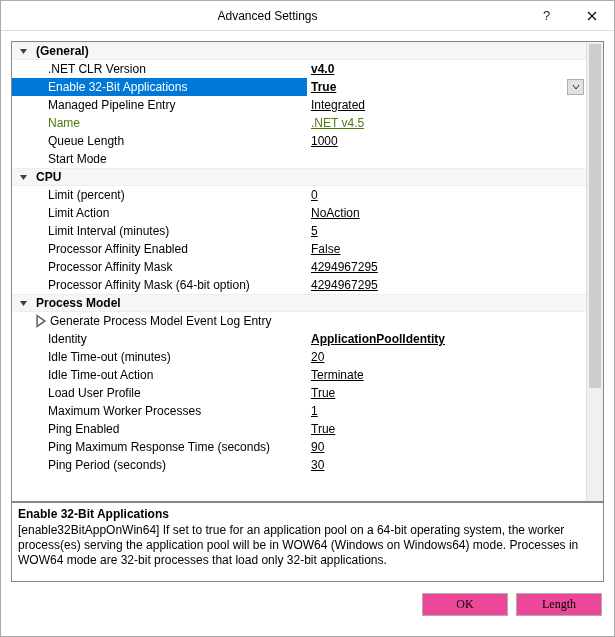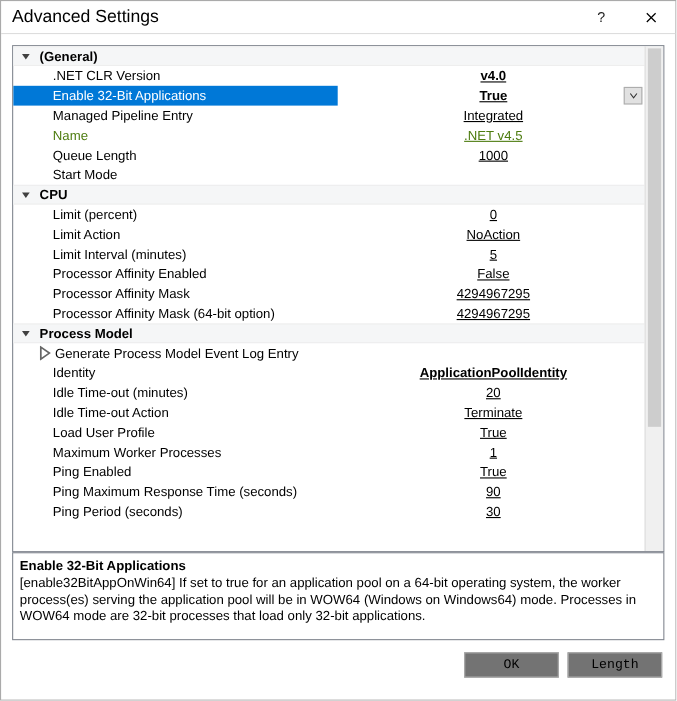--- a/index.html
+++ b/index.html
@@ -1,24 +1,24 @@
 <!DOCTYPE html>
 <html><head>
 <meta charset="utf-8">
 <style>
   * { box-sizing: border-box; }
   html, body { margin:0; padding:0; font-family: "Segoe UI", Tahoma, sans-serif; font-size:12px; color:#000; background:#fff; }
   .window { width:615px; height:637px; border:1px solid #aaa; display:flex; flex-direction:column; background:#fff; }
   .titlebar { height:30px; display:flex; align-items:center; padding:0 0 0 10px; border-bottom:1px solid #ddd; }
-  .titlebar .title { flex:1; font-size:16px; }
+  .titlebar .title { flex:1; font-size:12px;text-align:center; }
   .titlebar .tb-btn { width:45px; height:29px; display:flex; align-items:center; justify-content:center; font-size:13px; color:#222; }
   .titlebar .tb-btn.close svg { width:10px; height:10px; }
   .titlebar .tb-btn.help { font-weight:normal; }
   .content { flex:1; display:flex; flex-direction:column; padding:10px 10px 10px 10px; overflow:hidden; }
-  .grid-outer { flex:1; border:1px solid #828790; display:flex; overflow:hidden; position:relative; min-height:0;text-align:center; }
+  .grid-outer { flex:1; border:1px solid #828790; display:flex; overflow:hidden; position:relative; min-height:0; }
   .grid-scroll { flex:1; overflow:hidden; }
   .scrollbar { width:17px; background:#f0f0f0; border-left:1px solid #ddd; position:relative; }
   .scrollbar .thumb { position:absolute; left:2px; right:2px; top:2px; height:75%; background:#cdcdcd; }
   .row { display:flex; height:18px; line-height:18px; align-items:center; position:relative; }
   .row .label-col { width:295px; display:flex; align-items:center; padding-left:4px; }
   .row .value-col { flex:1; padding-left:4px;text-decoration:underline; }
   .cat { font-weight:bold; background:#f5f6f7; border-top:1px solid #eee; border-bottom:1px solid #eee;}
   .cat .label-col { padding-left:4px; }
   .expander { width:14px; display:inline-flex; justify-content:center; align-items:center; margin-right:6px; }
   .expander svg { width:9px; height:9px; }
@@ -30,21 +30,21 @@
   .row.selected .value-col { font-weight:bold; position:relative; }
   .row.selected .dd { position:absolute; right:2px; top:1px; width:17px; height:16px; border:1px solid #adadad; background:#e1e1e1; display:flex; align-items:center; justify-content:center;}
   .row.selected .dd svg{ width:8px; height:8px;}
   .row.dim .label-col, .row.dim .value-col { color:#4d7c0f; }
   .row .value-col.bold { font-weight:bold; }
 
   .help-pane { border:1px solid #828790; border-top:1px solid #828790; margin-top:0px; height:80px; padding:4px 6px; overflow:hidden; }
   .help-pane .help-title { font-weight:bold; margin-bottom:2px; }
   .help-pane .help-text { font-size:12px; line-height:1.25;}
   .button-row { height:44px; display:flex; justify-content:flex-end; align-items:center; gap:8px; padding-right:2px;}
-  .btn { width:86px; height:23px; border:1px solid #adadad; background:#737373; font-size:12px; font-family:Liberation Mono, monospace; }
+  .btn { width:86px; height:23px; border:1px solid #adadad; background:#ec4899; font-size:12px; font-family:Liberation Serif, serif; }
   .grid-and-help{flex:1; display:flex; flex-direction:column; min-height:0;}
 </style>
 </head>
 <body>
 
 <div class="window">
   <div class="titlebar">
     <div class="title">Advanced Settings</div>
     <div class="tb-btn help">?</div>
     <div class="tb-btn close">

